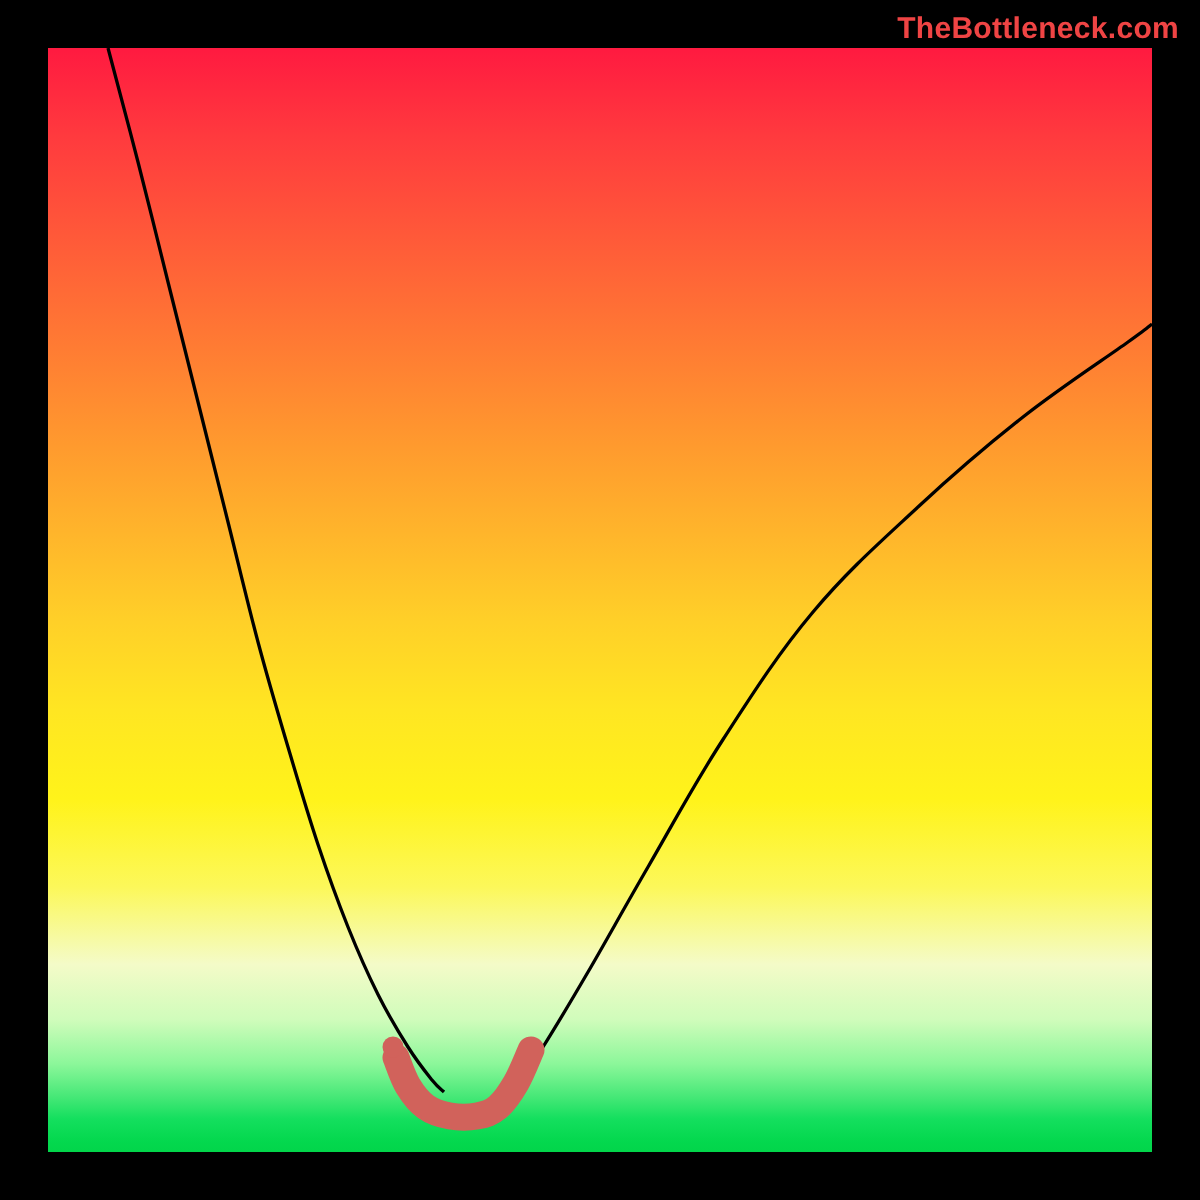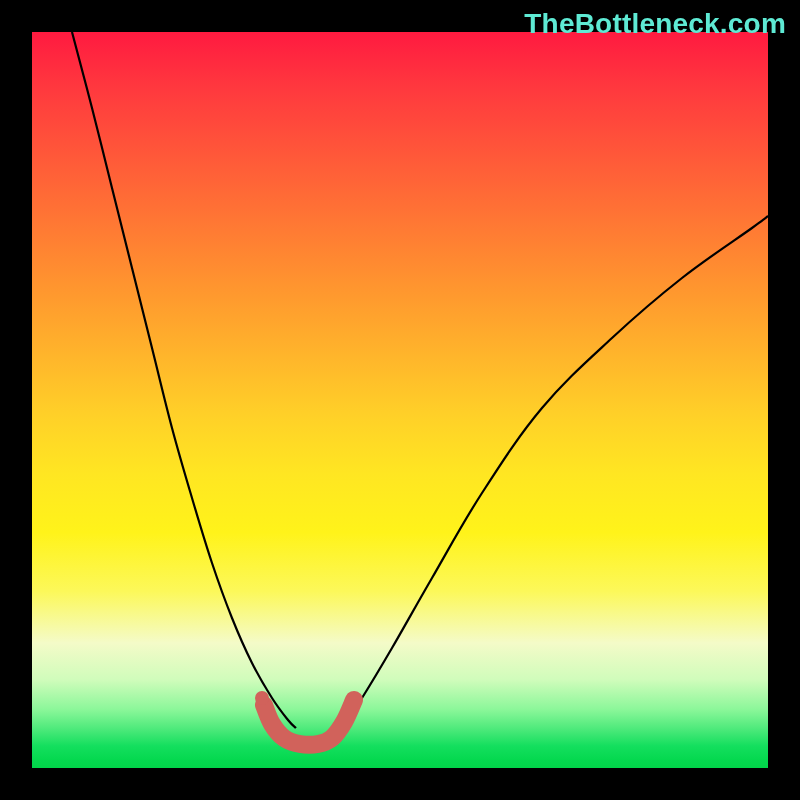--- a/index.html
+++ b/index.html
@@ -31,22 +31,22 @@
       #8cf79a 92%,
       #46e877 95%,
       #14df5e 97%,
       #04d84e 99%,
       #02d54a 100%);
   }
   .watermark {
     position: absolute;
     top: 8px;
     right: 14px;
-    color: #5eead4;
-    font-size: 28px;
+    color: #ef4444;
+    font-size: 20px;
     font-weight: 600;
     letter-spacing: 0.2px;
     user-select: none;
   }
   svg.plot {
     position: absolute;
     left: 0;
     top: 0;
     width: 736px;
     height: 736px;

